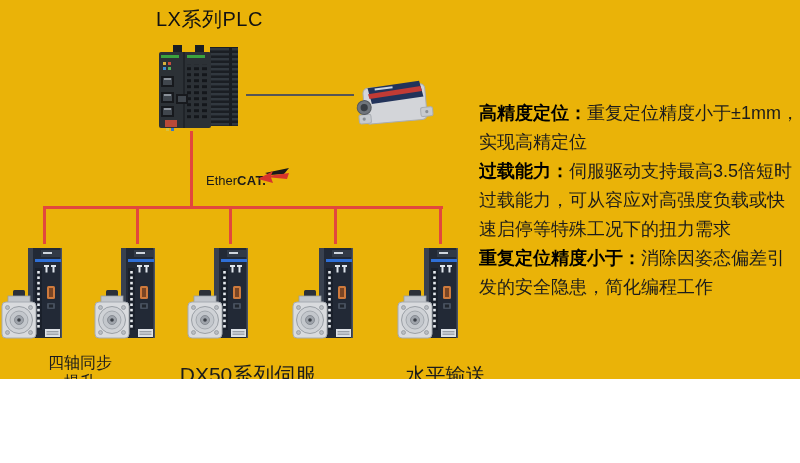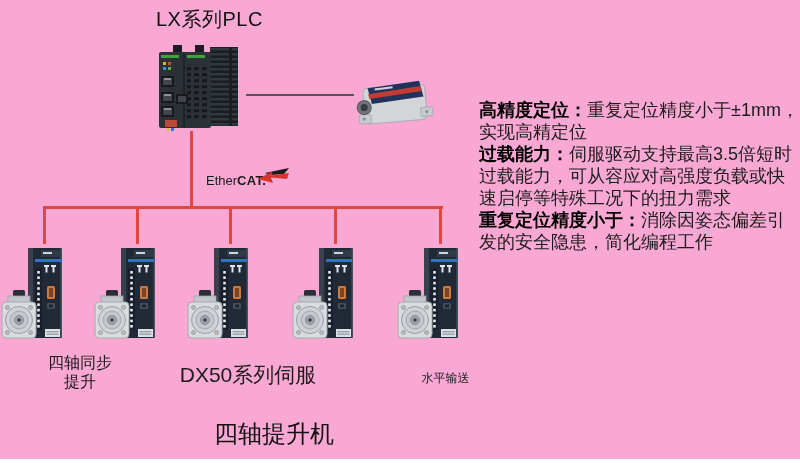--- a/index.html
+++ b/index.html
@@ -1,46 +1,46 @@
 <!DOCTYPE html>
 <html><head>
 <meta charset="utf-8">
 <style>
   html,body{margin:0;padding:0;background:#fff;}
   #canvas{
-    position:relative;width:800px;height:459px;background:#f9a8d4;overflow:hidden;
+    position:relative;width:800px;height:379px;background:#eab308;overflow:hidden;
     font-family:"Liberation Sans","DejaVu Sans",sans-serif;color:#1b1b1b;
     --bus-red:#e2473d;--link-gray:#555;
   }
   .abs{position:absolute;}
   
   .plc-title{left:156px;top:6px;font-size:20px;letter-spacing:.5px;color:#121212;}
   .bottom-title{left:178px;top:418px;width:156px;text-align:right;font-size:24px;color:#121212;}
   .unit-label{text-align:center;color:#1c1c1c;}
   .lbl-lift{left:30px;top:353px;width:100px;font-size:16px;line-height:19px;}
   .lbl-servo{left:178px;top:361px;width:140px;font-size:21px;}
-  .lbl-convey{left:403px;top:370px;width:85px;font-size:12px;}
+  .lbl-convey{left:403px;top:362px;width:85px;font-size:20px;}
   
   .h-black{left:246px;top:94px;width:108px;height:2px;background:var(--link-gray);}
   .v-red{width:3px;background:var(--bus-red);}
   .trunk{left:190px;top:131px;height:77px;}
   .bus{left:43px;top:206px;width:400px;height:3px;background:var(--bus-red);}
   .drop{top:206px;height:38px;}
   .d1{left:43px;} .d2{left:136px;} .d3{left:229px;} .d4{left:334px;} .d5{left:439px;}
   
   .ecat{left:206px;top:173px;width:92px;height:22px;font-size:13px;color:#1a1a1a;white-space:nowrap;}
   .ecat b{font-weight:700;letter-spacing:.3px;}
   .ecat svg{position:absolute;left:52px;top:-5px;}
   
   .plc-img{left:153px;top:42px;width:90px;height:92px;}
   .sensor-img{left:352px;top:72px;width:85px;height:62px;}
   .servo-holder{top:246px;width:64px;height:94px;}
   .s1{left:1px;} .s2{left:94px;} .s3{left:187px;} .s4{left:292px;} .s5{left:397px;}
   
-  .features{left:479px;top:99px;width:322px;font-size:18px;line-height:22px;color:#1c1c1c;}
+  .features{left:479px;top:99px;width:322px;font-size:18px;line-height:29px;color:#1c1c1c;}
   .feature{display:block;}
   .feature b{font-weight:700;color:#000;}
   svg{display:block;}
 </style>
 </head>
 <body>
 
 <div id="canvas" style="--bus-red: #e2473d; --link-gray: #555555;">
 
   <div class="abs plc-title">LX系列PLC</div>

